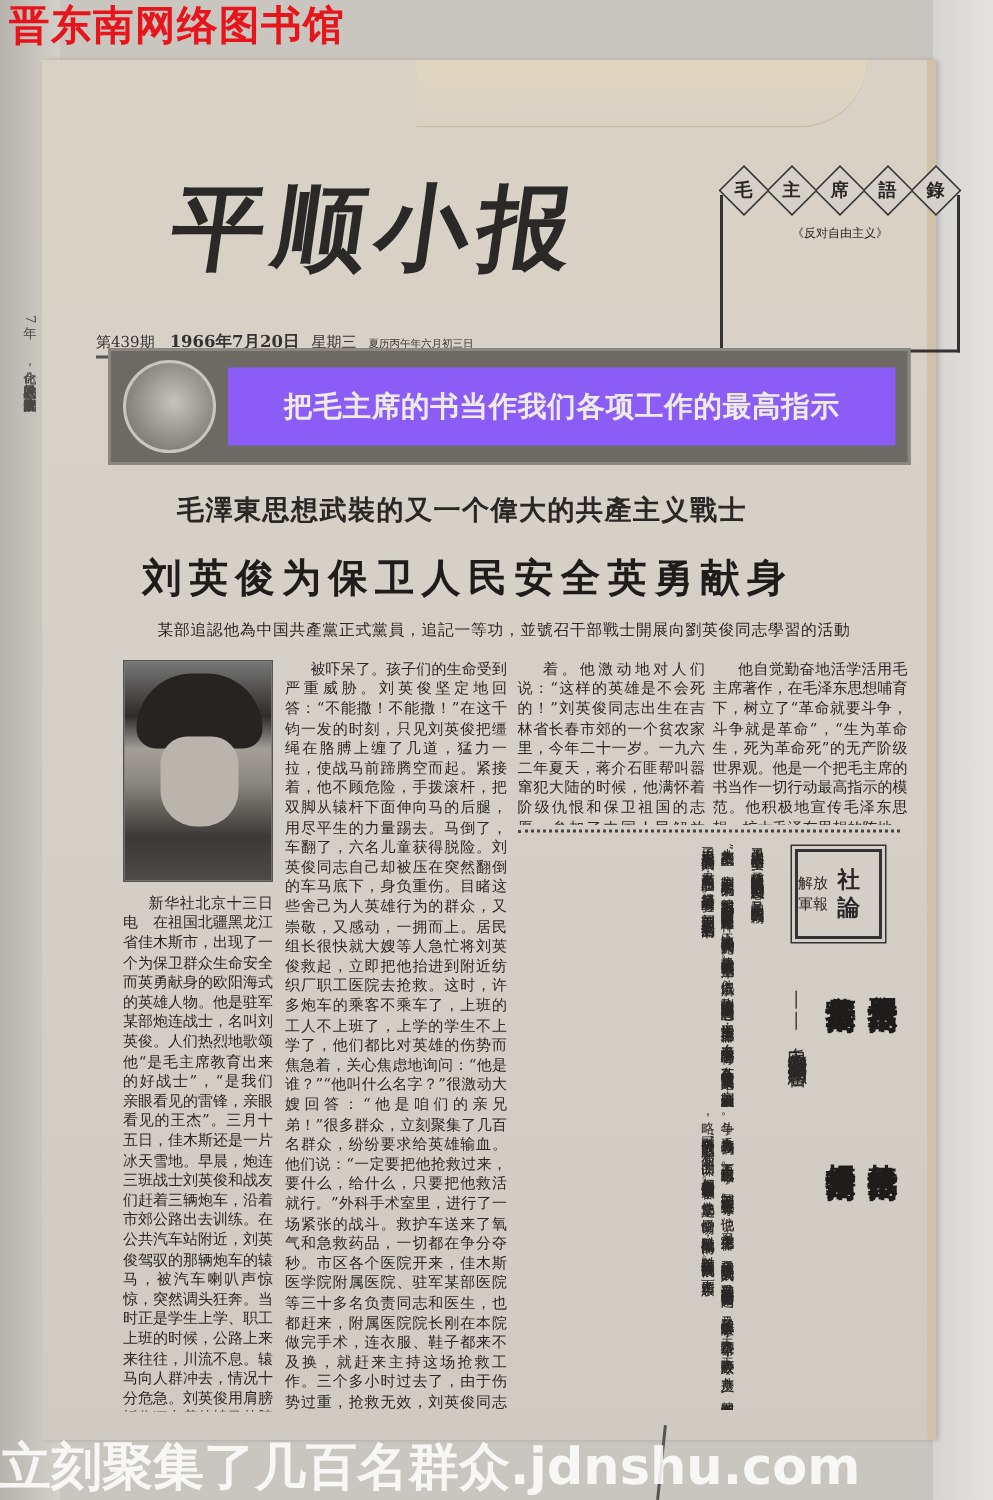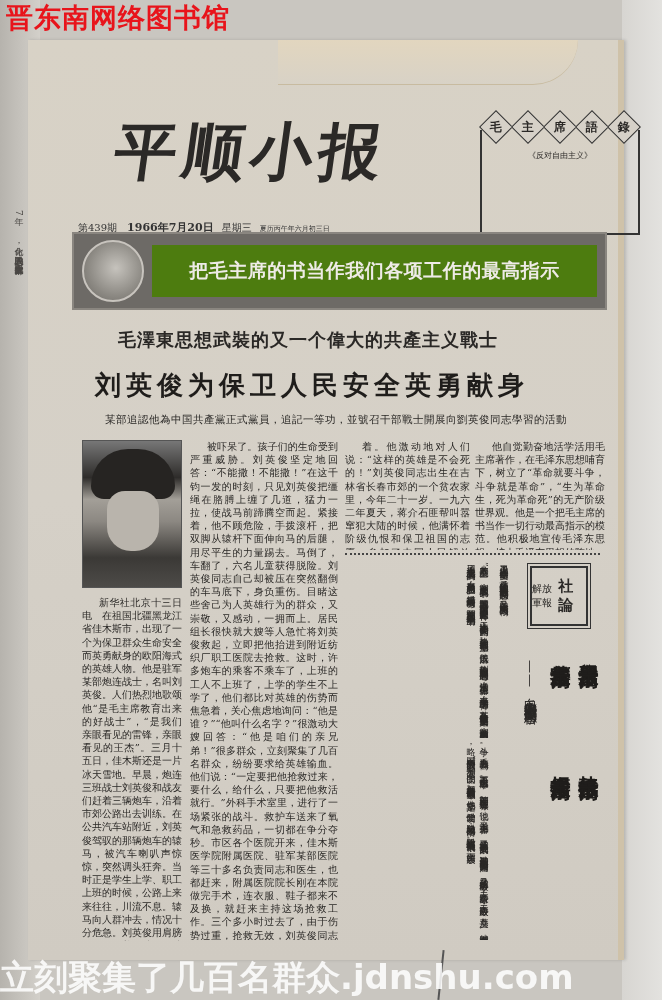--- a/index.html
+++ b/index.html
@@ -35,21 +35,21 @@
     border-radius: 0 0 60px 0;
   }
   
   .masthead {
     position: absolute; left: 115px; top: 110px;
     font-family: "DejaVu Serif", serif; font-weight: bold;
     font-size: 62px; letter-spacing: 6px; color: #2b2927;
     transform: skewX(-8deg);
   }
   .issue-line {
-    position: absolute; left: 78px; top: 220px; width: 400px;
+    position: absolute; left: 64px; top: 220px; width: 400px;
     font-size: 10px; white-space: nowrap; color: #333;
     border-bottom: 2px solid #555; padding-bottom: 2px;
   }
   .issue-line .date { font-size: 11px; font-weight: bold; margin: 0 8px 0 10px; }
   .issue-line .small { font-size: 7px; margin-left: 8px; }
   
   .quote-box {
     position: absolute; left: 480px; top: 130px; width: 160px; height: 105px;
     border: 2px solid #333; border-top: none; padding: 18px 6px 4px 6px;
   }
@@ -68,21 +68,21 @@
     position: absolute; left: 72px; top: 232px; width: 535px; height: 78px;
     background: #6d6a66; border: 2px solid #8a8680;
     display: flex; align-items: center;
   }
   .portrait {
     width: 62px; height: 62px; border-radius: 50%; margin-left: 8px;
     background: radial-gradient(circle at 55% 45%, #c6c3bd 0%, #8d8a84 60%, #6a6762 100%);
     border: 2px solid #c8c4be; flex-shrink: 0;
   }
   .banner-text {
-    flex: 1; margin: 0 8px; height: 52px; background: #4d7c0f;
+    flex: 1; margin: 0 8px; height: 52px; background: #8b5cf6;
     display: flex; align-items: center; justify-content: center;
     color: #eeebe6; font-family: "DejaVu Sans", sans-serif; font-weight: bold;
     font-size: 19px; letter-spacing: 0.5px;
   }
   .subhead {
     position: absolute; left: 118px; top: 328px;
     font-size: 18px; font-weight: bold; letter-spacing: 1px;
   }
   .headline {
     position: absolute; left: 95px; top: 368px;

